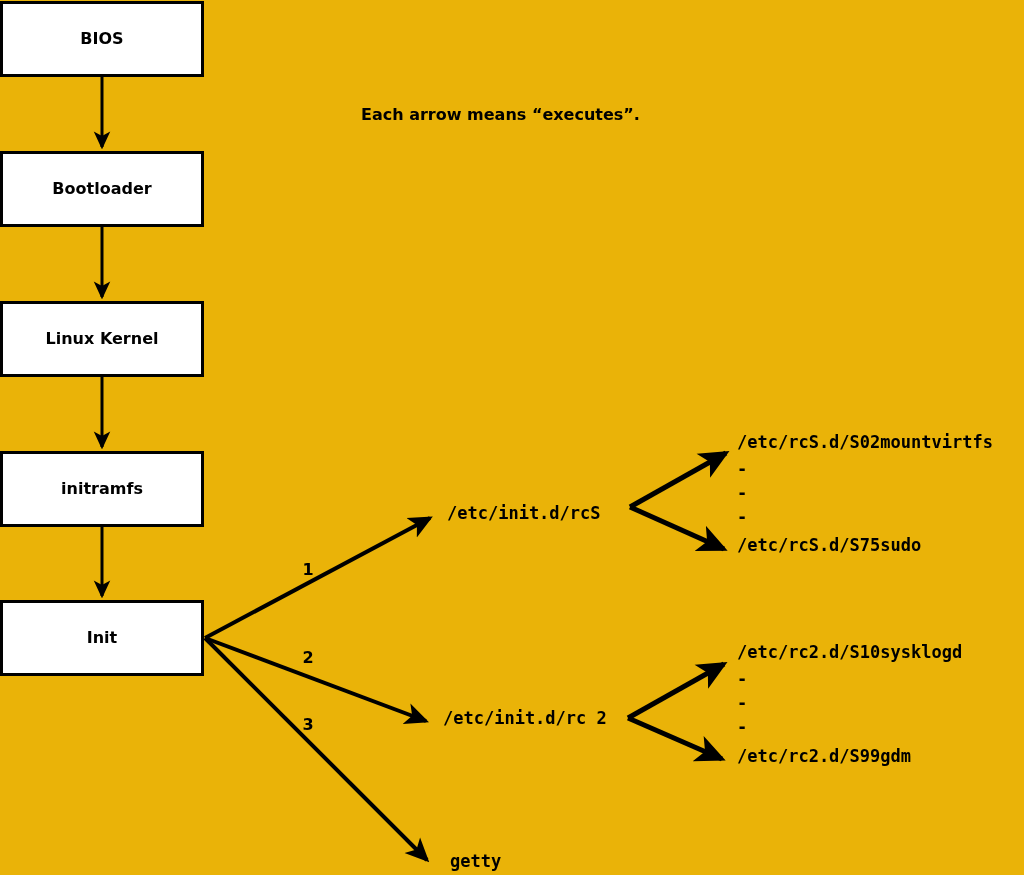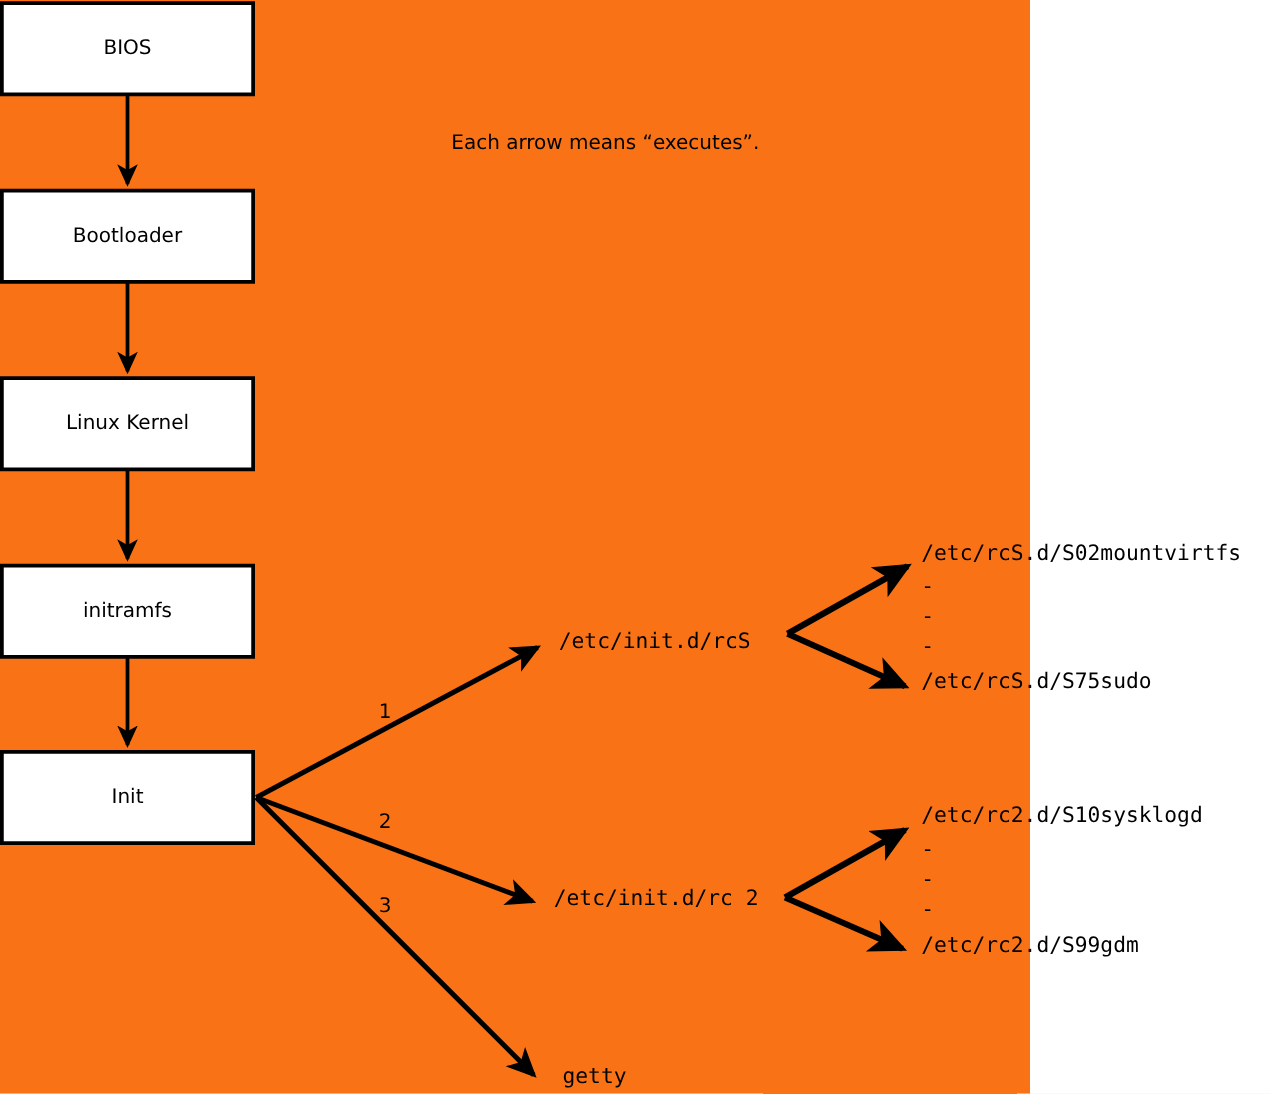--- a/index.html
+++ b/index.html
@@ -8,23 +8,24 @@
     background: #ffffff;
   }
   body {
     width: 1024px;
     height: 875px;
     overflow: hidden;
     font-family: "DejaVu Sans", sans-serif;
   }
   #diagram-root {
     position: relative;
-    width: 824px;
+    width: 1024px;
     height: 875px;
-    background: #f97316;
+    background: #eab308;
+    font-weight: bold;
   }
   svg#boot-diagram {
     display: block;
     width: 1024px;
     height: 875px;
   }
   .box-rect {
     fill: #ffffff;
     stroke: #000000;
     stroke-width: 3;

